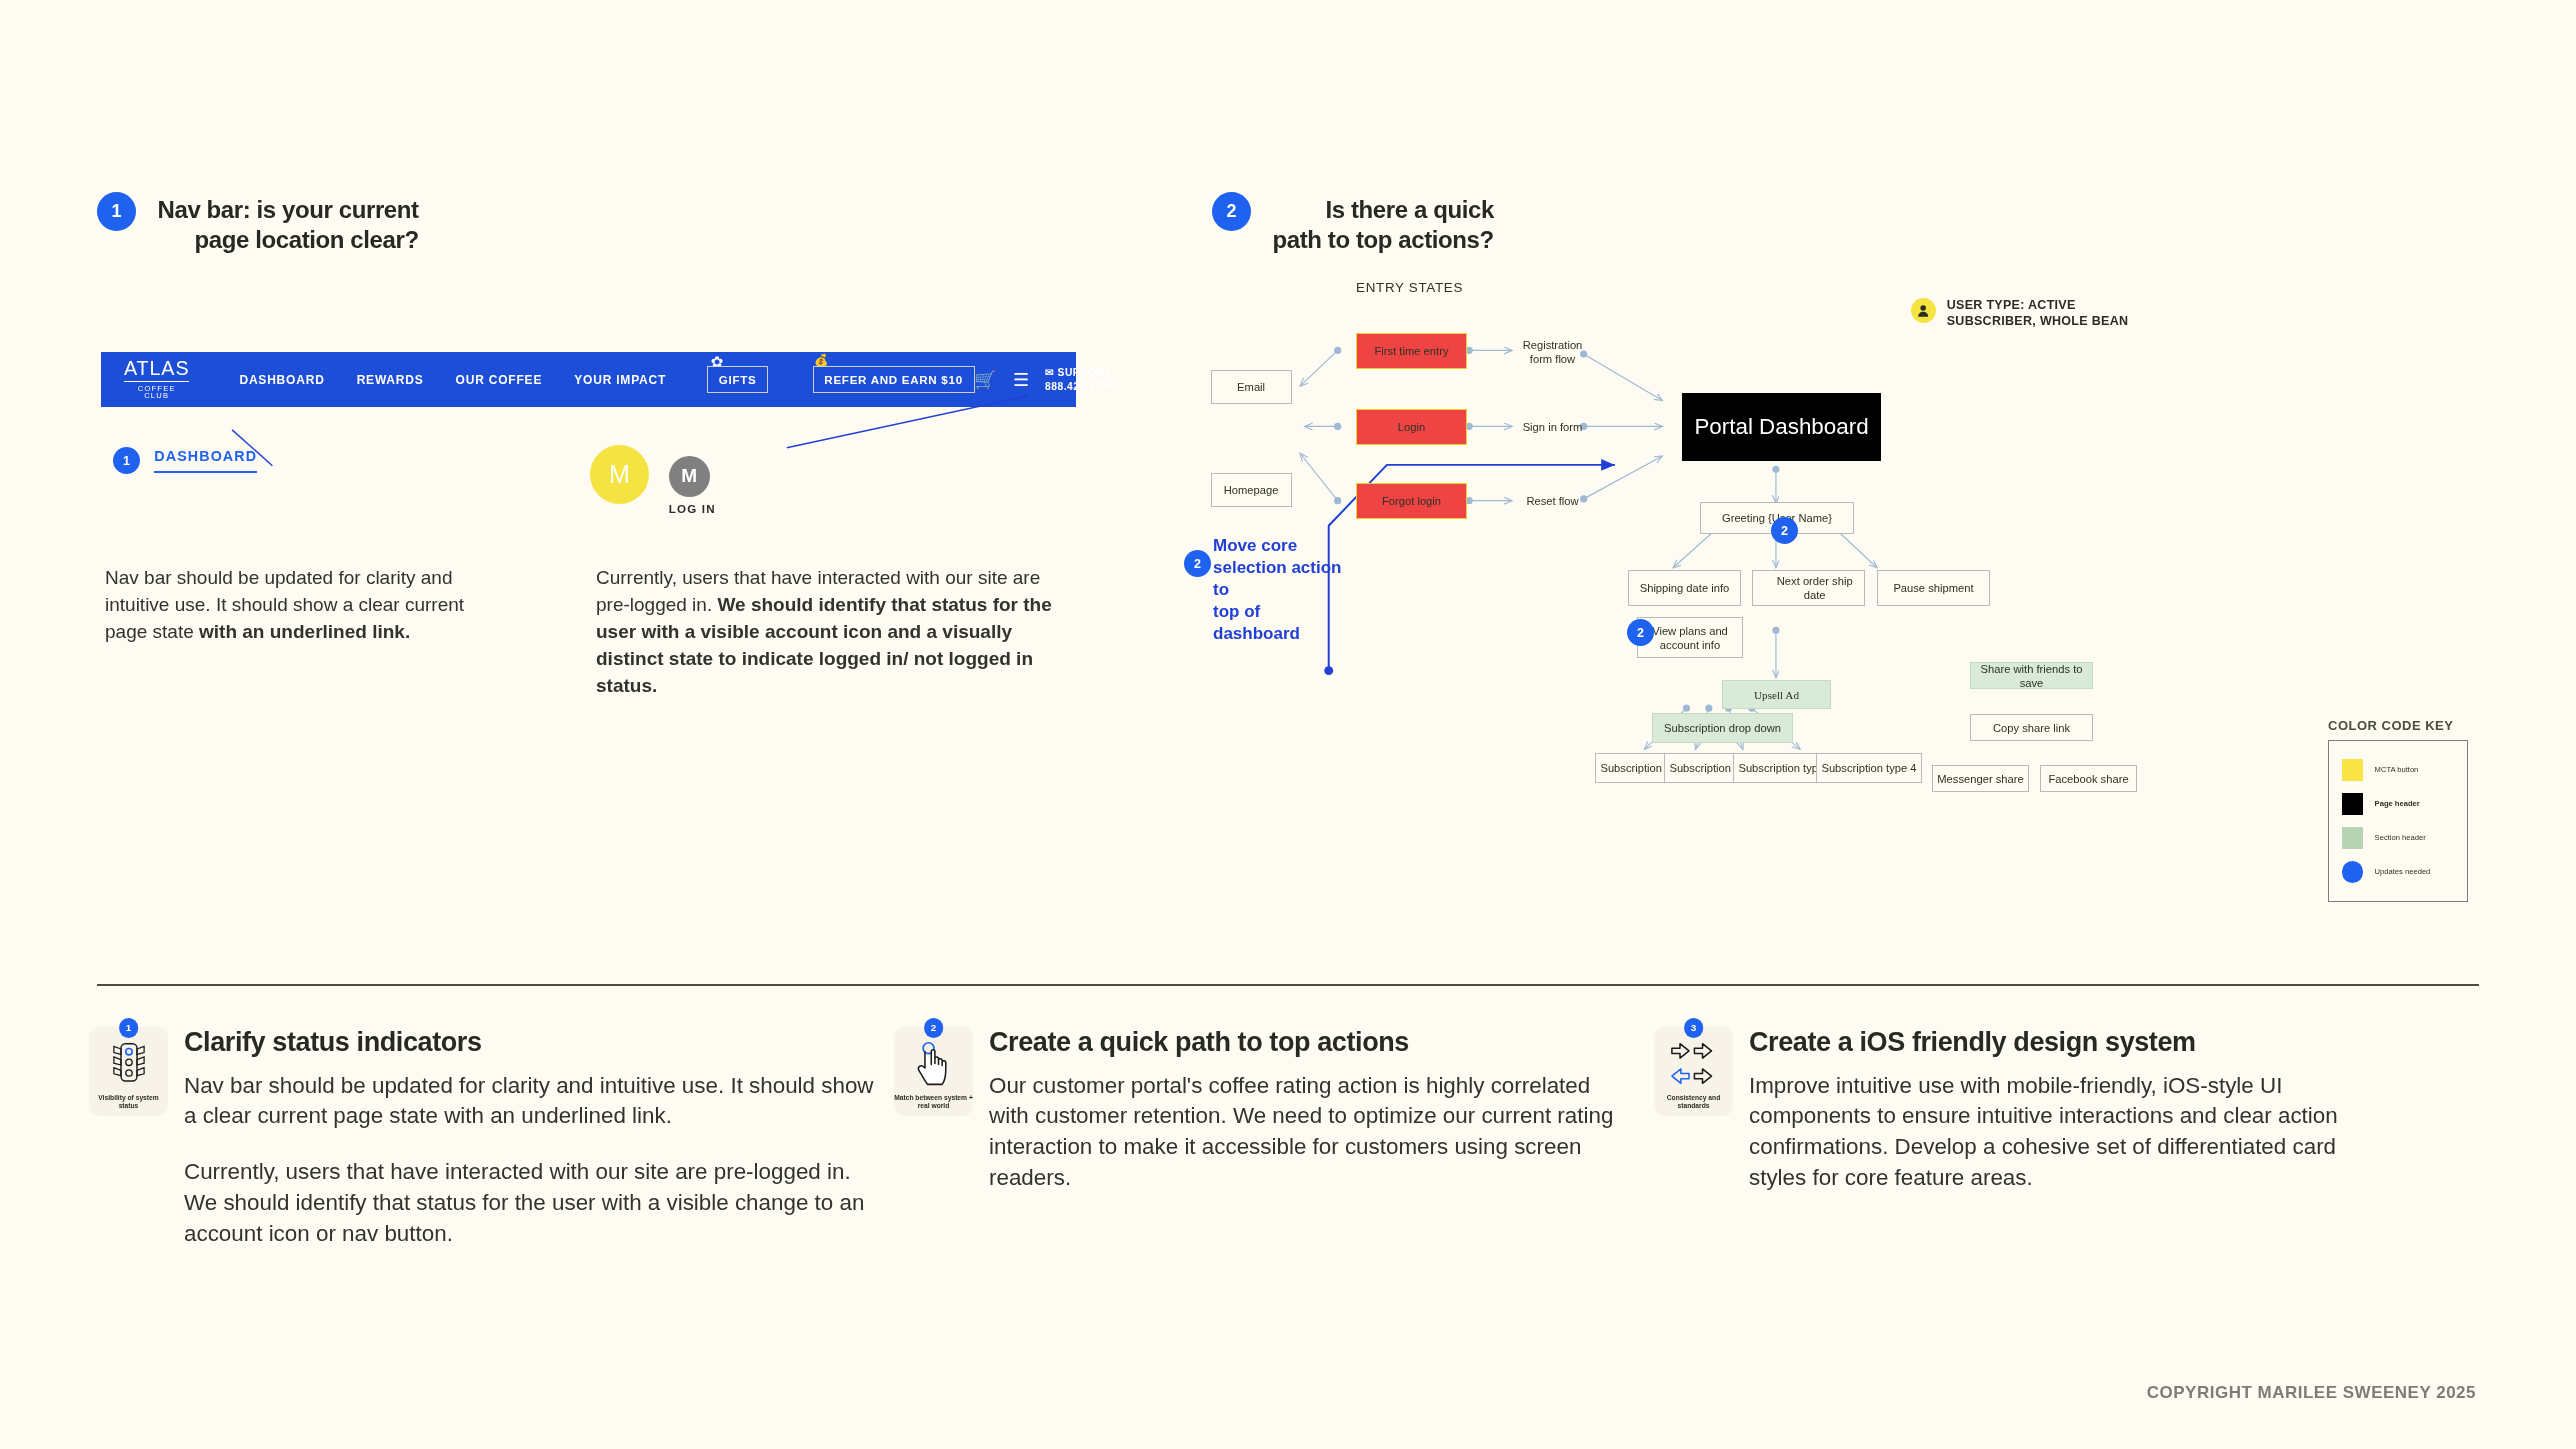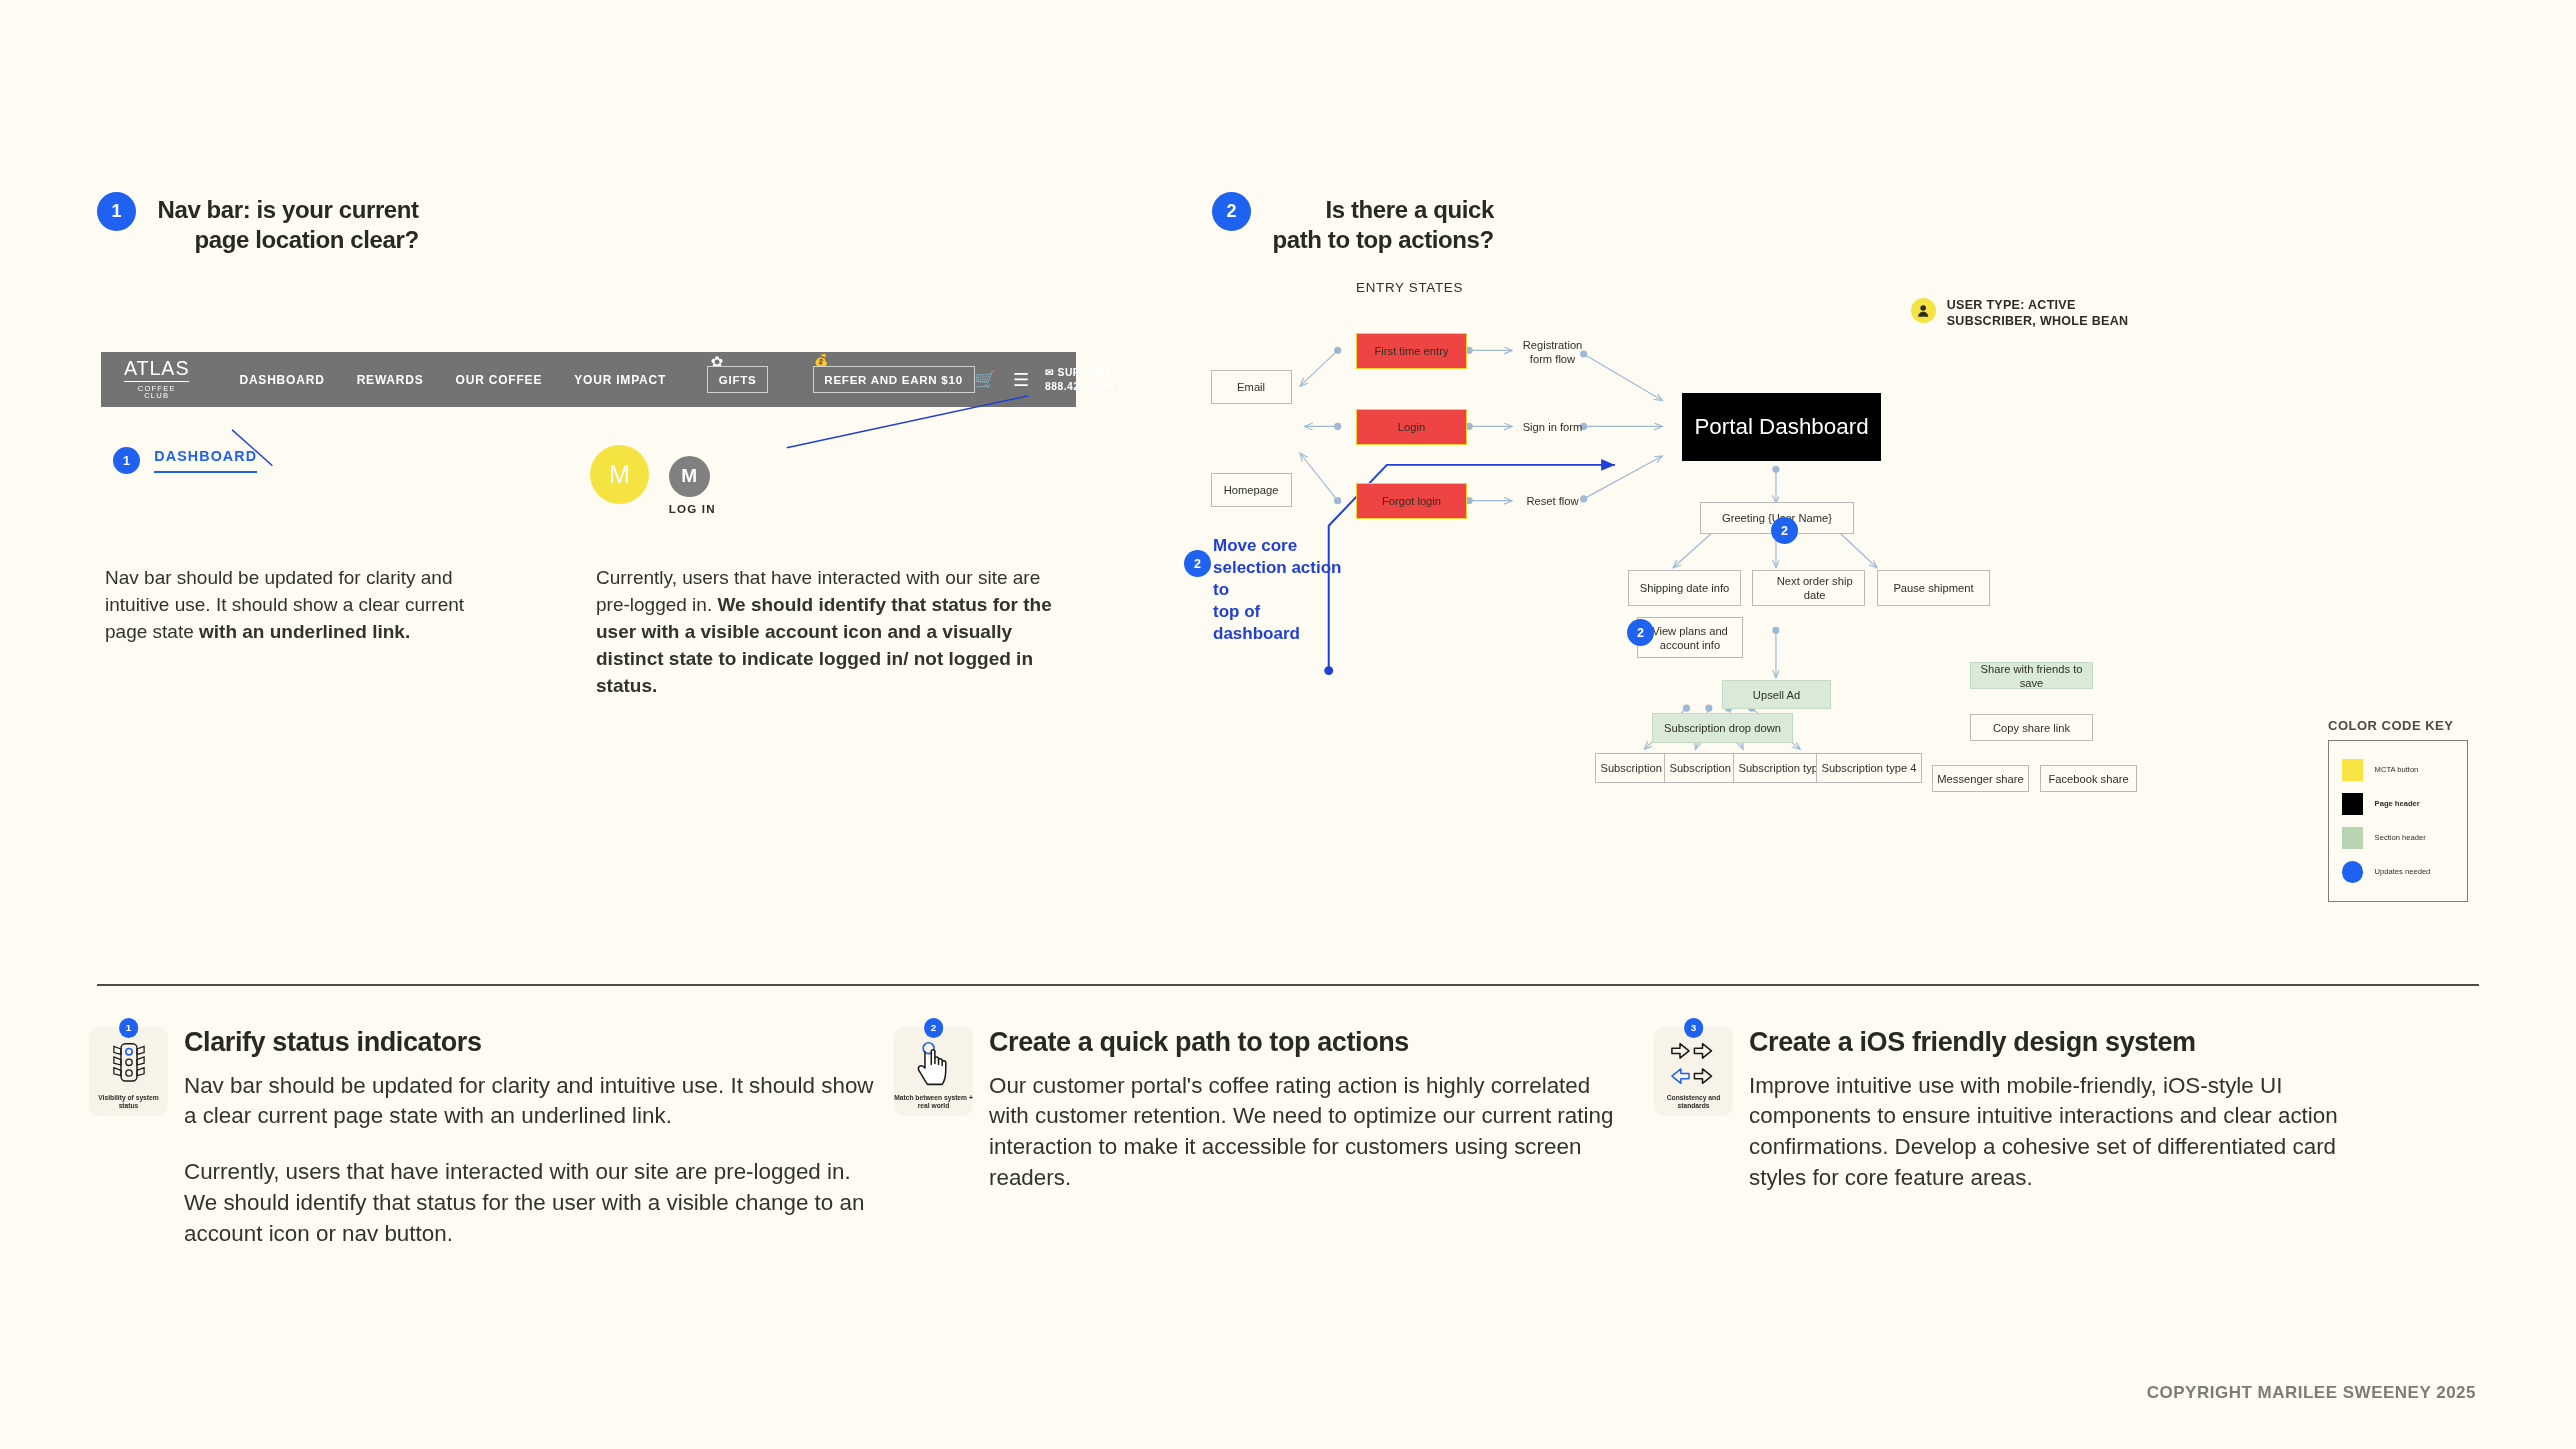--- a/index.html
+++ b/index.html
@@ -31,21 +31,21 @@
     font-size: 18px; font-weight: 600; flex: none;
   }
   .sec-title {
     font-size: 24px; font-weight: 700; line-height: 1.25; color: #272a20;
     letter-spacing: -0.4px; margin-top: 2.7px; text-align: right;
   }
 
   
   .navbar {
     position: absolute; left: 101px; top: 352px; width: 975px; height: 55px;
-    background: #737373; display: flex; align-items: center; padding: 0 23px;
+    background: #1d4ed8; display: flex; align-items: center; padding: 0 23px;
   }
   .navlogo { width: 77px; text-align: center; color: #fff; line-height: 1; }
   .navlogo .l1 { font-size: 19.7px; letter-spacing: 0.9px; font-weight: 400; border-bottom: 1.3px solid #fff; padding-bottom: 1.8px; display:inline-block;}
   .navlogo .l2 { font-size: 7.6px; letter-spacing: 1.2px; margin-top: 2.7px; }
   .navlinks { display: flex; align-items: center; gap: 32px; margin-left: 50px; }
   .navlink { color: #fff; font-size: 12px; font-weight: 700; letter-spacing: 0.8px; white-space: nowrap; }
   .navbox {
     border: 1.3px solid #cfcfcf; color: #fff; font-size: 11.6px; font-weight: 700;
     letter-spacing: 0.7px; padding: 6.3px 10.7px; white-space: nowrap; position: relative;
   }
@@ -299,21 +299,21 @@
     <div class="dnode" style="left:501px; top:216px; width:154px; height:32px;">Greeting {User Name}</div>
     <div class="dbadge" style="left:572px; top:231px;">2</div>
 
     <div class="dnode" style="left:429px; top:284px; width:113px; height:36px;">Shipping date info</div>
     <div class="dnode" style="left:553px; top:284px; width:113px; height:36px;padding-left:16px;">Next order ship date</div>
     <div class="dnode" style="left:678px; top:284px; width:113px; height:36px;">Pause shipment</div>
 
     <div class="dnode" style="left:438px; top:331px; width:106px; height:41px;">View plans and account info</div>
     <div class="dbadge" style="left:428px; top:333px;">2</div>
 
-    <div class="dnode green" style="left:523px; top:394px; width:109px; height:29px;">Upsell Ad</div>
+    <div class="dnode green" style="left:523px; top:394px; width:109px; height:29px;font-family:Liberation Serif, serif;">Upsell Ad</div>
 
     <div class="dnode green" style="left:453px; top:427px; width:141px; height:30px;">Subscription drop down</div>
 
     <div class="dnode" style="left:396px; top:467px; width:106px; height:30px;">Subscription type 1</div>
     <div class="dnode" style="left:465px; top:467px; width:106px; height:30px;">Subscription type 2</div>
     <div class="dnode" style="left:534px; top:467px; width:106px; height:30px;">Subscription type 3</div>
     <div class="dnode" style="left:617px; top:467px; width:106px; height:30px;">Subscription type 4</div>
 
     <div class="dnode green" style="left:771px; top:376px; width:123px; height:27px;">Share with friends to save</div>
     <div class="dnode" style="left:771px; top:428px; width:123px; height:27px;">Copy share link</div>

